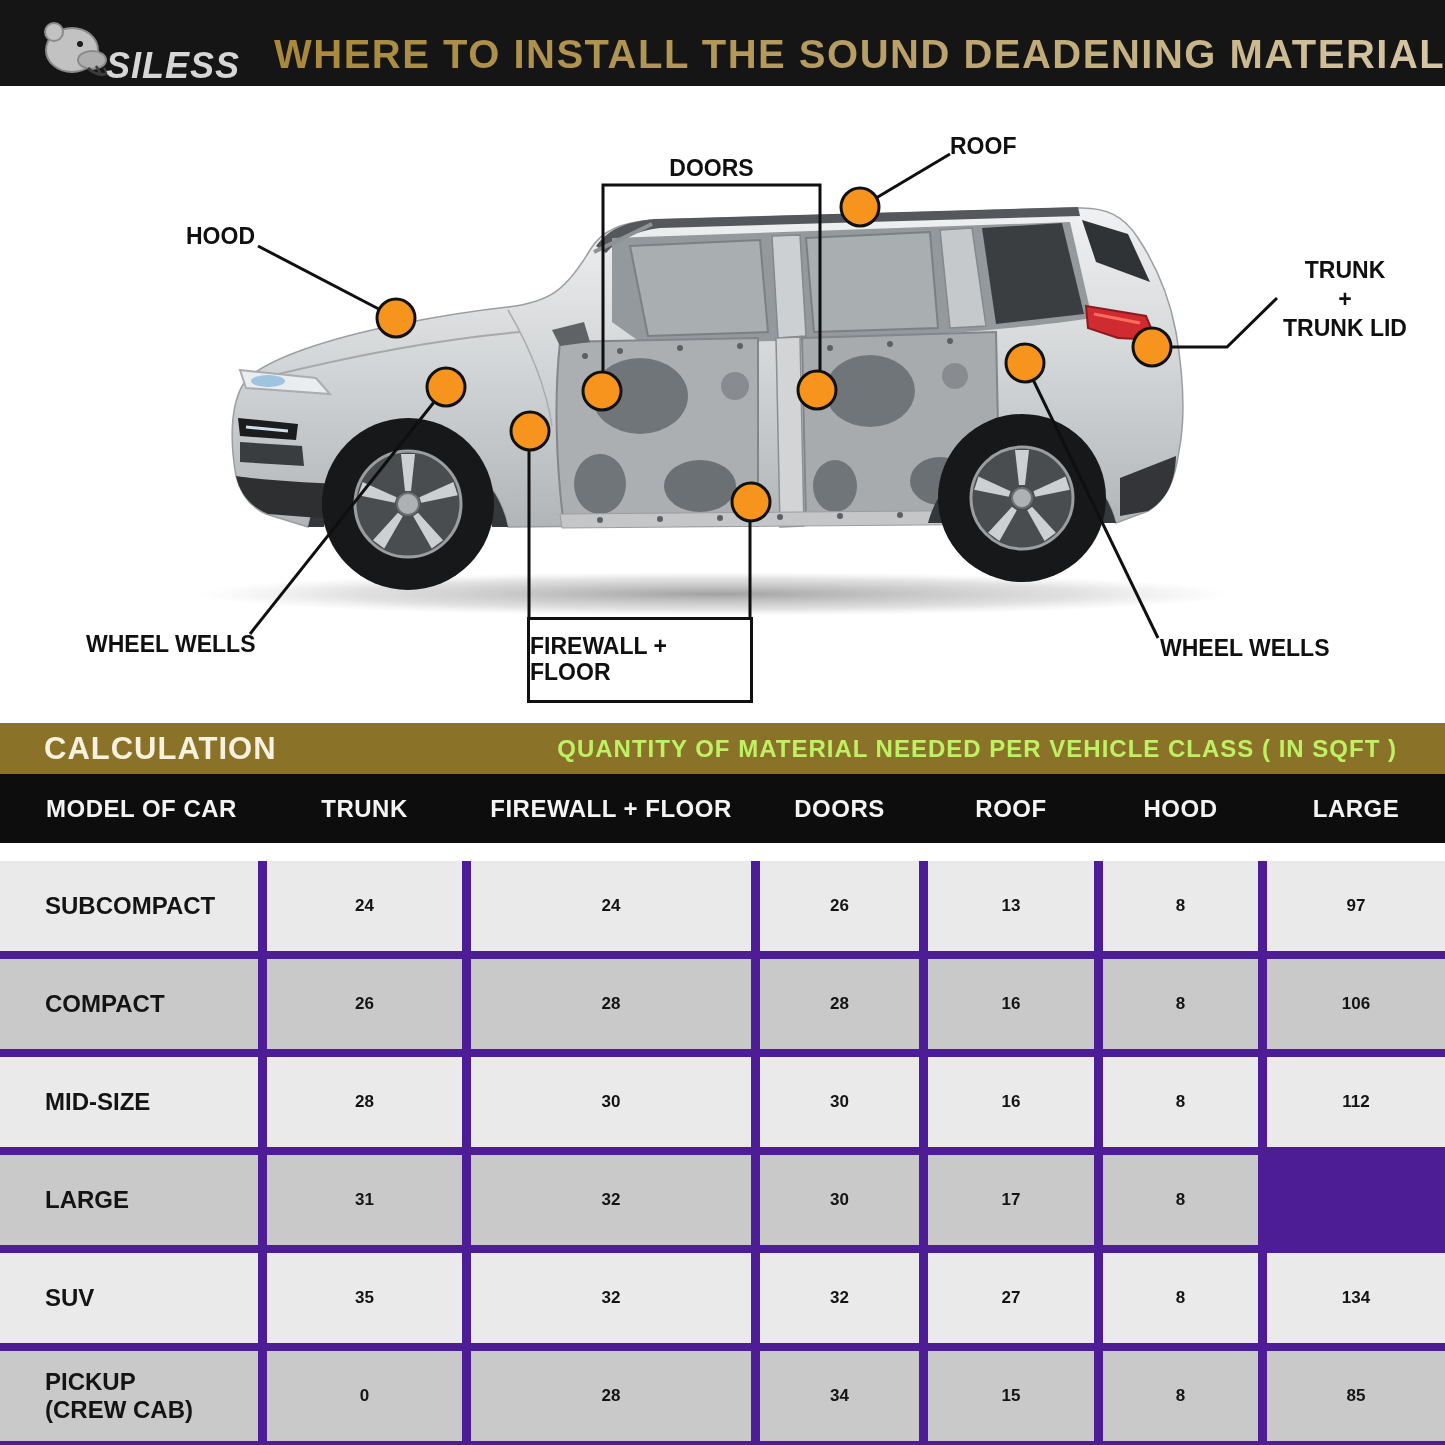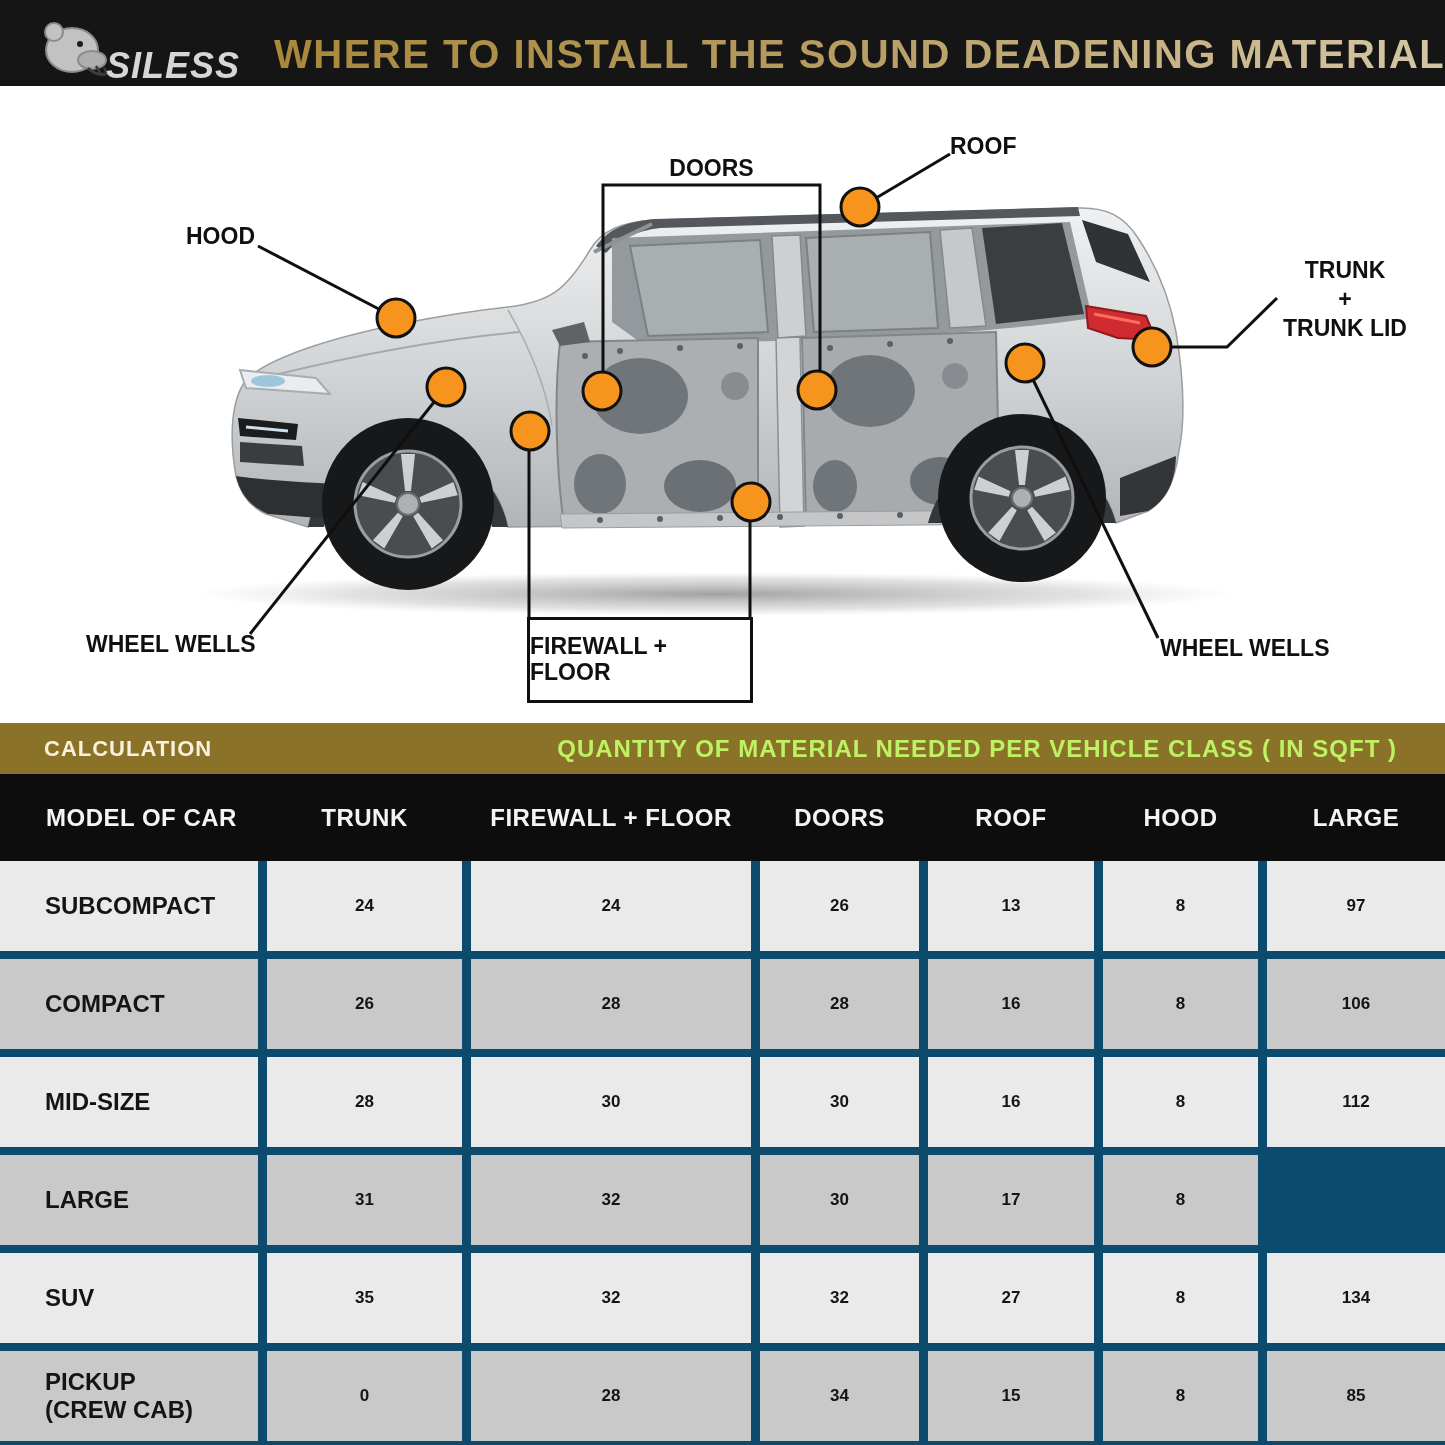--- a/index.html
+++ b/index.html
@@ -32,34 +32,34 @@
   .lbl-wwl   { left:86px;  top:546px; }
   .lbl-wwr   { left:1160px; top:550px; }
   .firewall-box { position:absolute; left:527px; top:531px; width:226px; height:86px;
                   border:3px solid #101010; display:flex; align-items:center;
                   justify-content:center; background:transparent; }
 
   
   .goldbar { position:absolute; left:0; top:723px; width:1445px; height:51px;
              background:var(--gold,#8A7328); display:flex; align-items:center;
              justify-content:space-between; padding:0 48px 0 44px; }
-  .calc-title { font-size:22px; font-weight:bold; letter-spacing:1px; color:#f7f1de; }
+  .calc-title { font-size:31px; font-weight:bold; letter-spacing:1px; color:#f7f1de; }
   .calc-sub   { font-size:24px; font-weight:bold; letter-spacing:1px; color:#bef264; }
 
   
   .thead, .trow { display:grid;
       grid-template-columns:258px 195px 280px 159px 166px 155px 1fr;
       column-gap:9px; }
-  .thead { position:absolute; left:0; top:774px; width:1445px; height:87px;
+  .thead { position:absolute; left:0; top:774px; width:1445px; height:69px;
            background:#0d0d0d; align-items:center; }
   .th { color:#f4f4f4; font-size:24px; font-weight:bold; letter-spacing:0.5px;
         text-align:center; }
   .th.model { text-align:left; padding-left:46px; }
   .tbody { position:absolute; left:0; top:861px; width:1445px; height:584px;
-           background:#0c4a6e; display:flex; flex-direction:column; gap:8px; }
+           background:#4c1d95; display:flex; flex-direction:column; gap:8px; }
   .trow { height:90px; flex:0 0 auto; }
   .td { display:flex; align-items:center; justify-content:center;
         font-size:17px; font-weight:bold; color:#141414; }
   .td.model { justify-content:flex-start; padding-left:45px; font-size:24px;
               white-space:pre-line; line-height:1.15; }
   .trow.light .td { background:var(--rowlight,#EAEAEA); }
   .trow.dark  .td { background:var(--rowdark,#C9C9C9); }
 </style>
 </head>
 <body>

